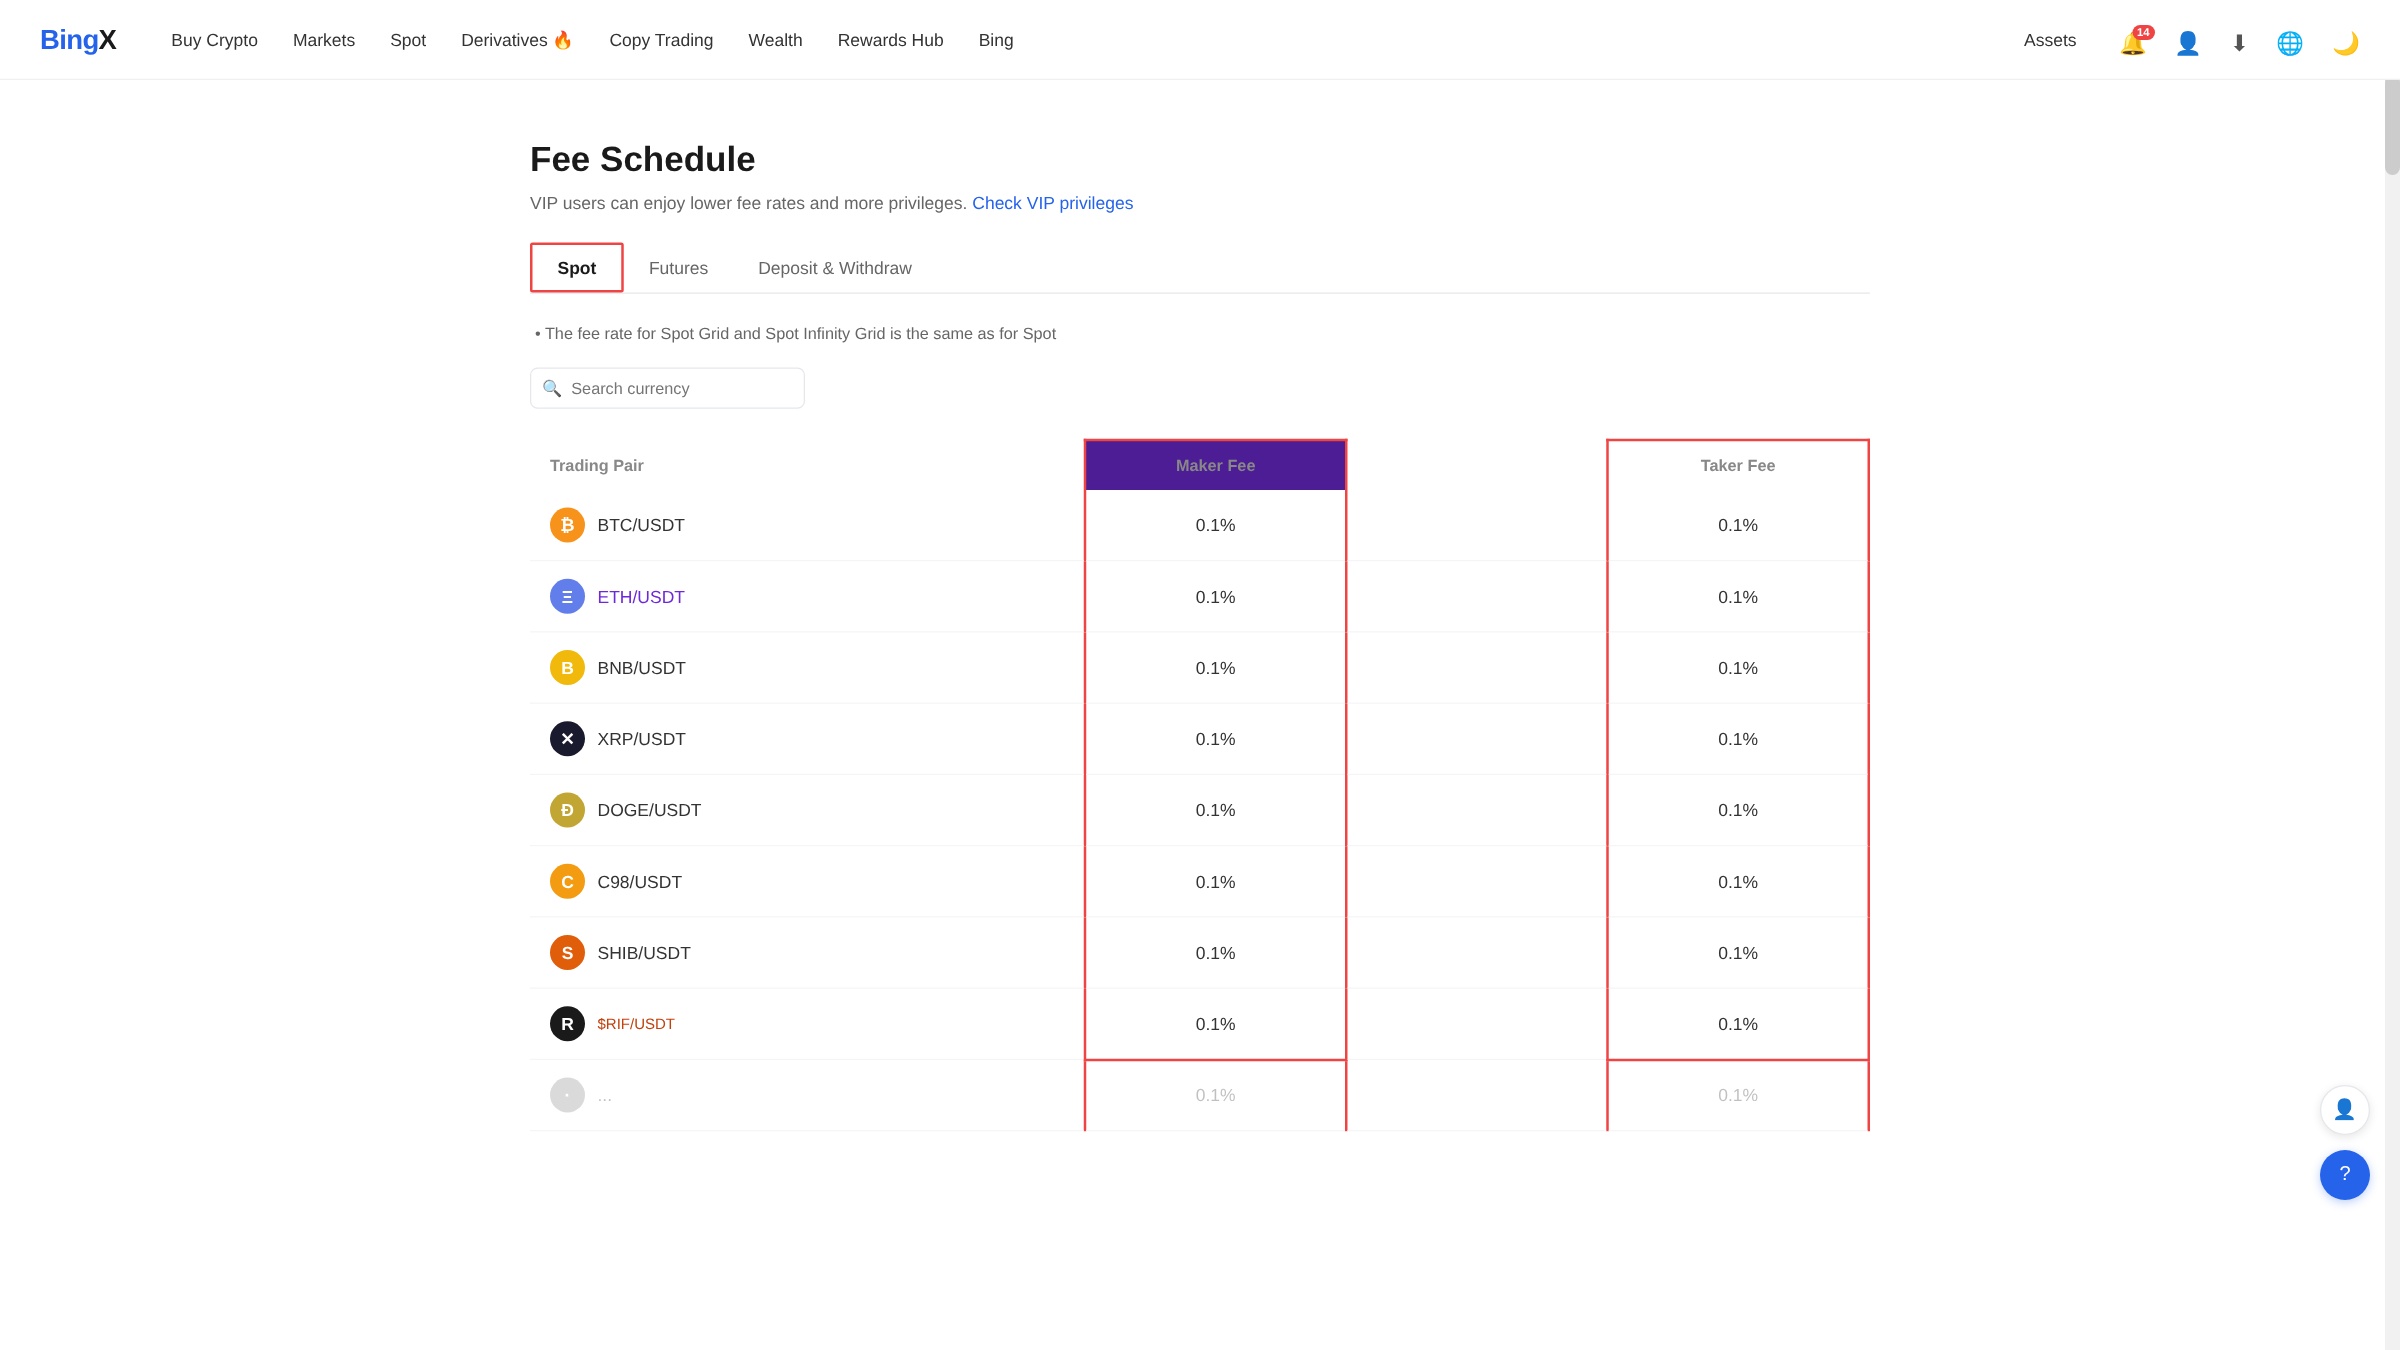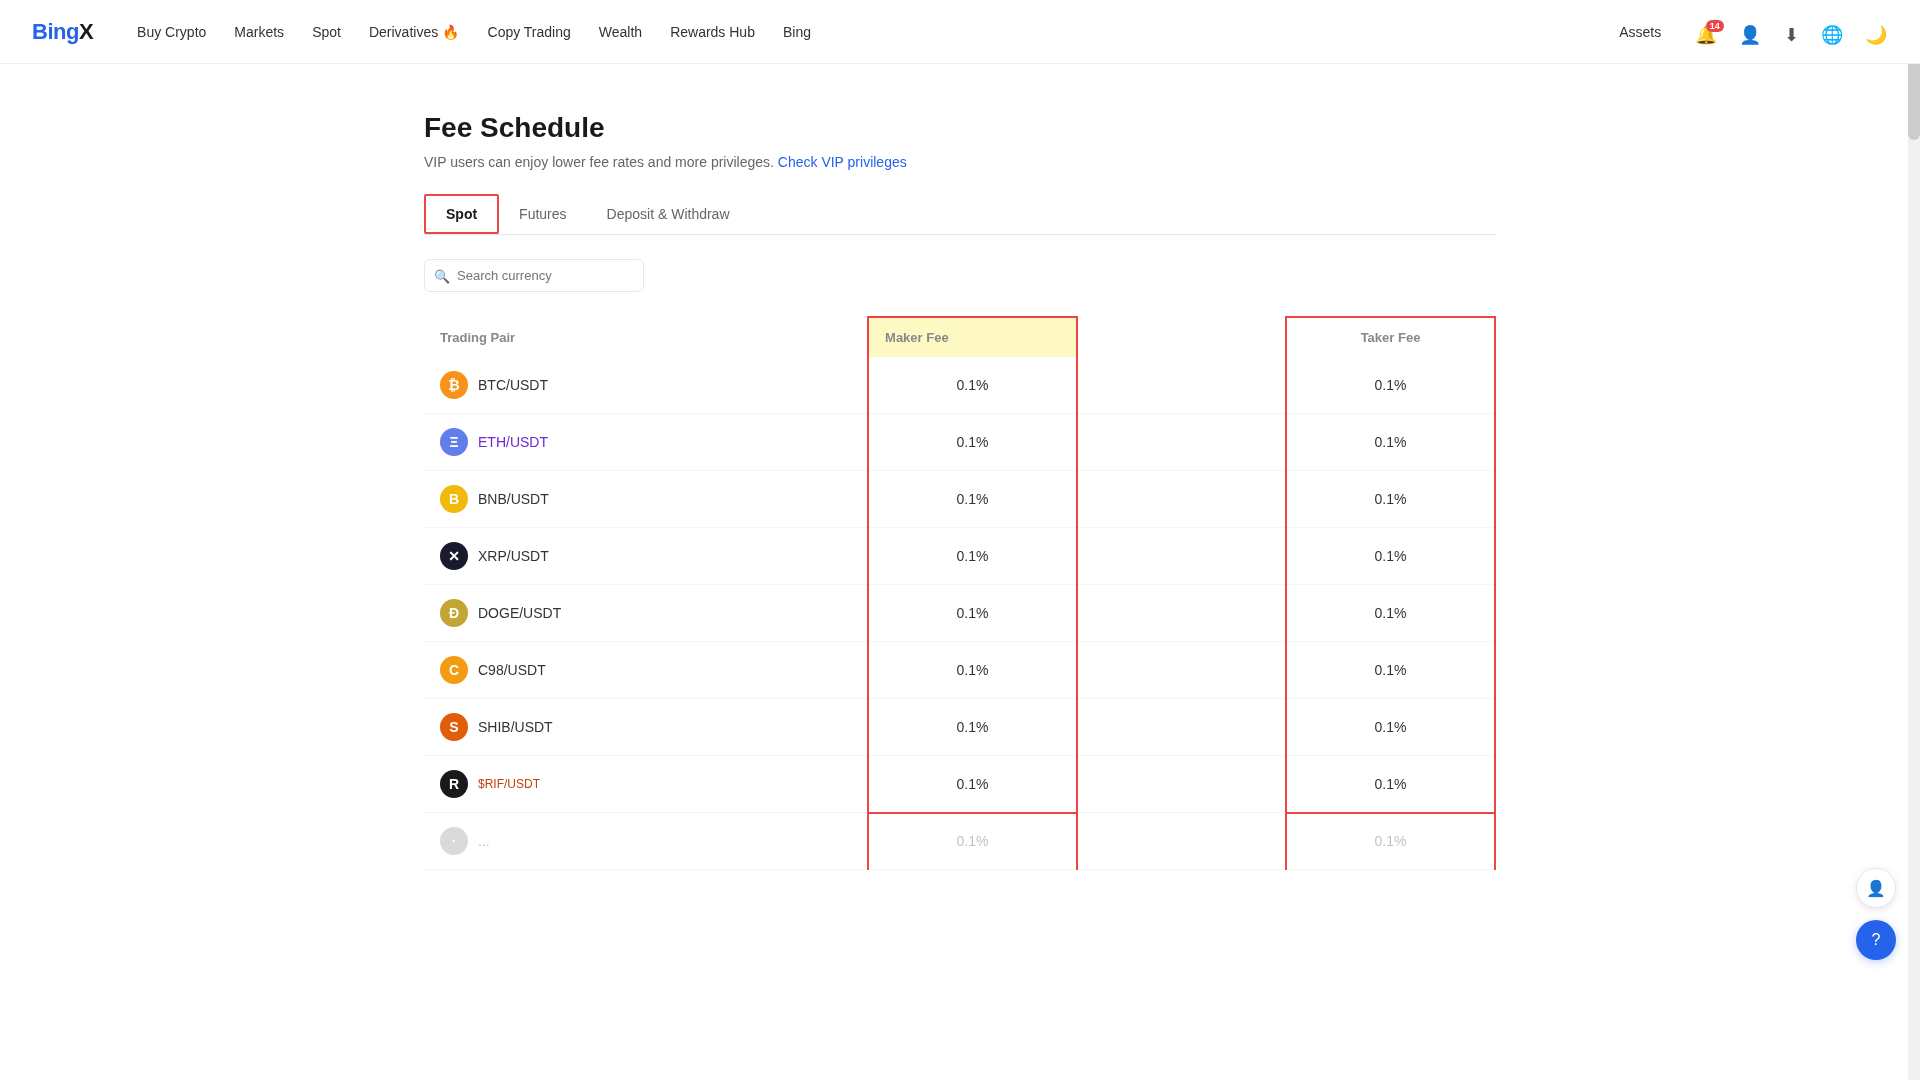--- a/index.html
+++ b/index.html
@@ -115,31 +115,34 @@
       <span>VIP users can enjoy lower fee rates and more privileges.</span>
       <a href="#">Check VIP privileges</a>
     </p>
 
     <div class="tabs">
       <button class="tab active">Spot</button>
       <button class="tab">Futures</button>
       <button class="tab">Deposit &amp; Withdraw</button>
     </div>
 
+    <p class="note">
+      • <span>The fee rate for Spot Grid and Spot Infinity Grid is the same as for Spot</span>
+    </p>
 
     <div class="search-container">
       <span class="search-icon-inner">🔍</span>
       <input type="text" class="search-input" placeholder="Search currency" style="">
     </div>
 
     <table class="fee-table">
       <thead>
         <tr>
           <th style="width:340px;">Trading Pair</th>
-          <th style="width:160px; border:2px solid #ef4444; border-bottom:none; background:#fef9c3;">Maker Fee</th>
+          <th style="width:160px; text-align:center; border:2px solid #ef4444; border-bottom:none; background:#4c1d95;">Maker Fee</th>
           <th style="width:160px;"></th>
           <th style="width:160px; text-align:center; border:2px solid #ef4444; border-bottom:none; background:#fff;">Taker Fee</th>
         </tr>
       </thead>
       <tbody id="fee-table-body">
       <tr>
       <td>
         <div class="trading-pair-cell">
           <div class="coin-icon coin-btc">₿</div>
           <span style="font-size:14px;color:#333;">BTC/USDT</span>

